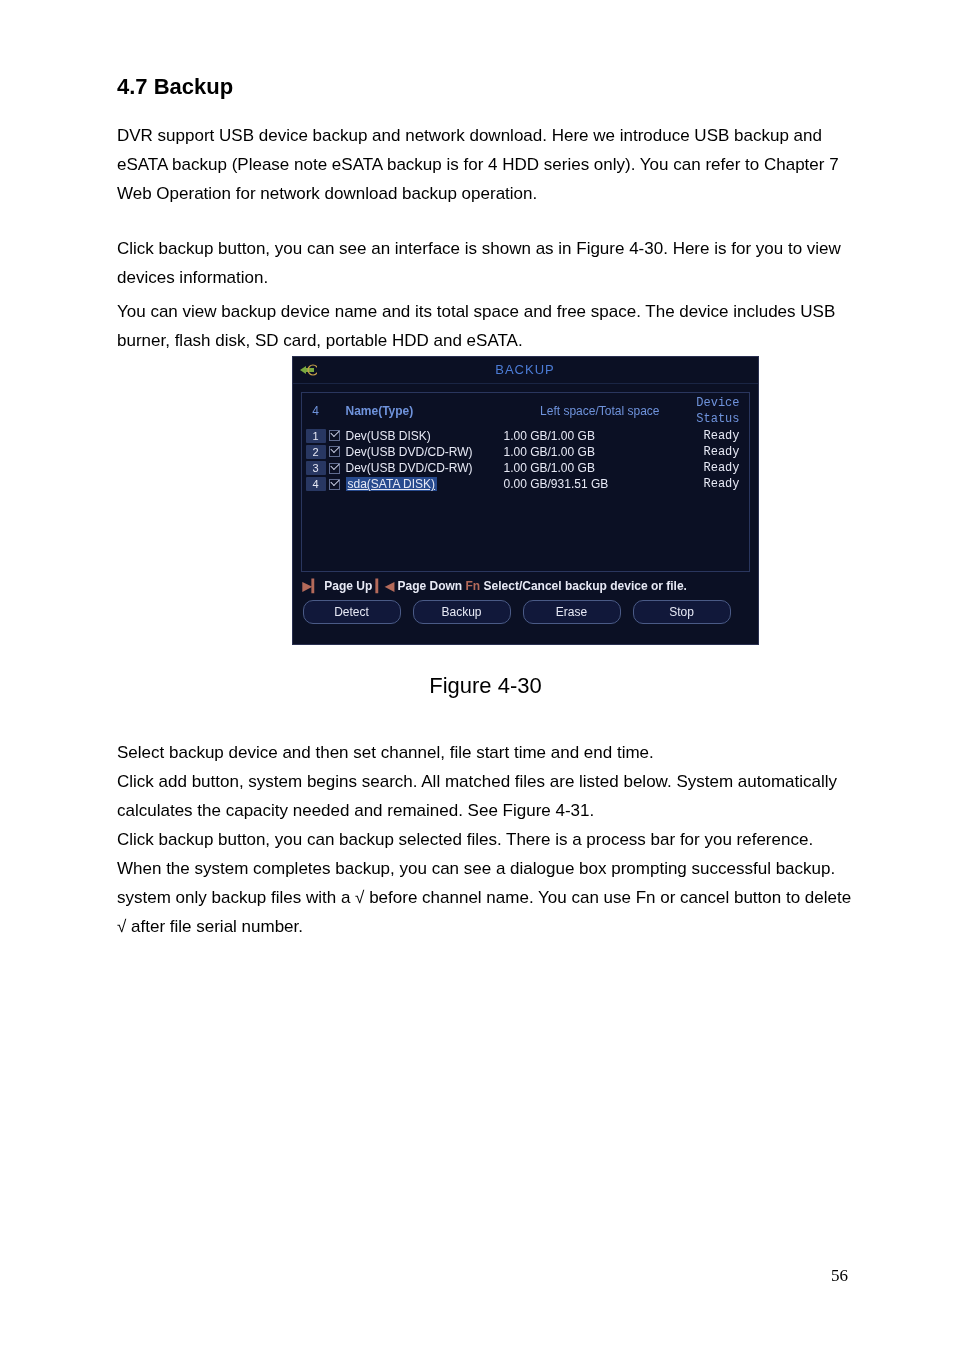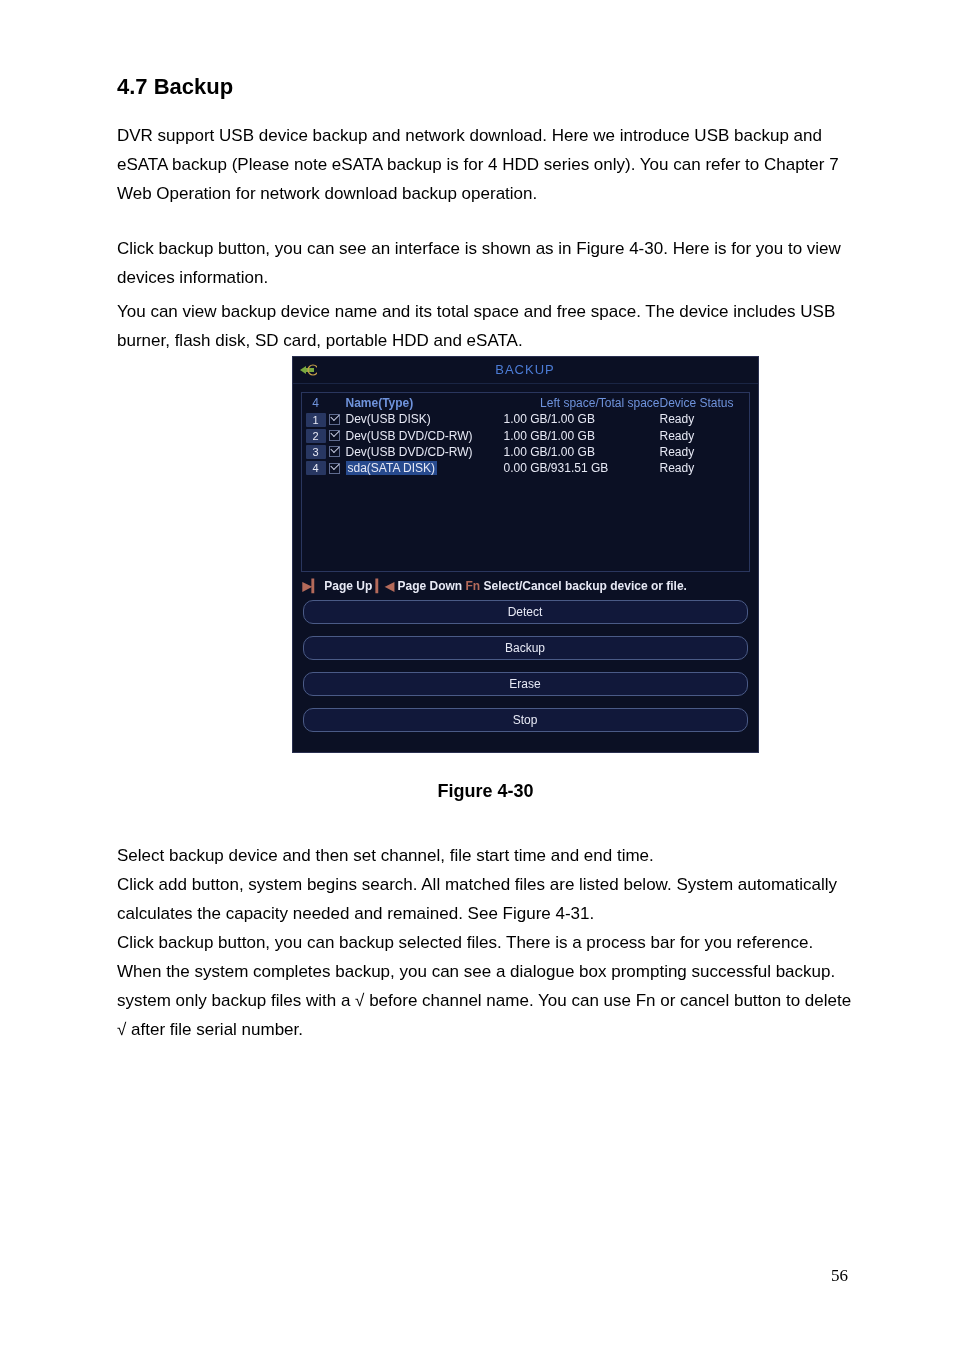--- a/index.html
+++ b/index.html
@@ -79,37 +79,38 @@
     align-items: center;
   }
   .dt-header {
     color: #6f93dc;
     font-size: 12px;
   }
   .col-idx   { width: 20px; text-align: center; }
   .col-chk   { width: 18px; display:flex; align-items:center; justify-content:center;}
   .col-name  { width: 158px; padding-left: 2px; }
   .col-space { width: 156px; }
-  .col-stat  { width: 80px; text-align: left; }
+  .col-stat  { width: 80px; text-align: right; font-family: Liberation Mono, monospace; }
 
   .col-name.h { text-align: left; font-weight: bold; }
   .col-space.h { text-align: right; }
 
   .dt-row { color: #e7e9f5; font-size: 12px; }
   .dt-row .col-idx {
     background: #283762;
     color: #e7e9f5;
     border-radius: 1px;
     font-size: 11px;
     height: 14px;
     line-height: 14px;
   }
   .dt-row.sel .col-name span.nm {
     background: #274a8e;
     padding: 0 2px;
+    text-decoration: underline;
   }
   .chk {
     width: 11px; height: 11px;
     border: 1px solid #5f6b8f;
     background: #0b1024;
     position: relative;
     box-sizing: border-box;
   }
   .chk.checked::after {
     content: "";
@@ -124,40 +125,38 @@
     margin: 6px 2px 6px 2px;
     font-size: 12px;
     color: #e7e9f5;
     font-weight: bold;
   }
   .hint-row .accent { color: #b46a5a; }
   .btn-row {
     display: flex;
     gap: 12px;
     margin: 2px 2px 0 2px;
-    flex-direction: column;
   }
   .dbtn {
     min-width: 72px;
     height: 22px;
     border: 1px solid #4a5a86;
     border-radius: 10px;
     background: #11183a;
     color: #e7e9f5;
     font-size: 12px;
     display: inline-flex;
     align-items: center;
     justify-content: center;
     padding: 0 12px;
   }
   .fig-caption-mid {
     text-align: center;
-    font-size: 18px;
+    font-size: 22px;
     margin: 28px 0 40px 0;
-    font-weight: bold;
   }
   .page-number {
     position: absolute;
     right: 106px;
     bottom: 64px;
     font-size: 17px;
     font-family: "Times New Roman", Times, serif;
   }
 </style>
 </head>

